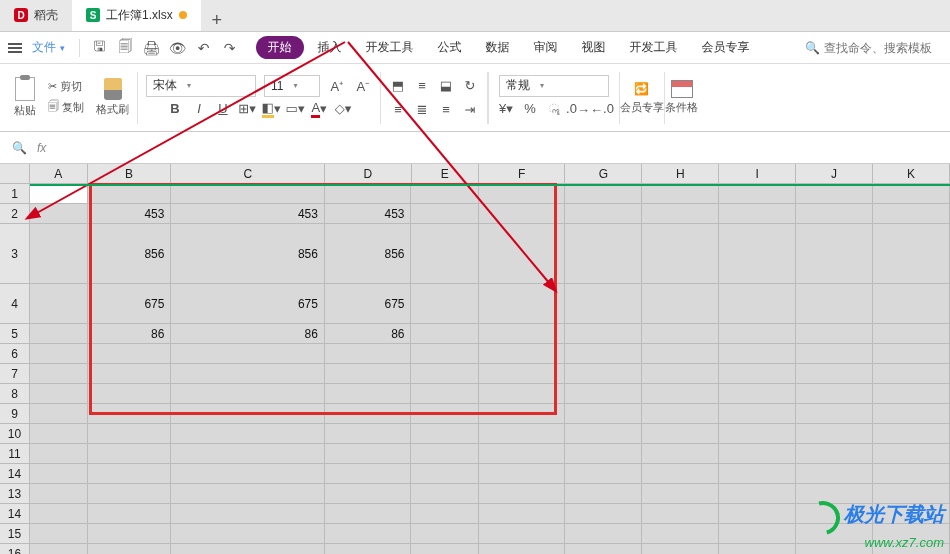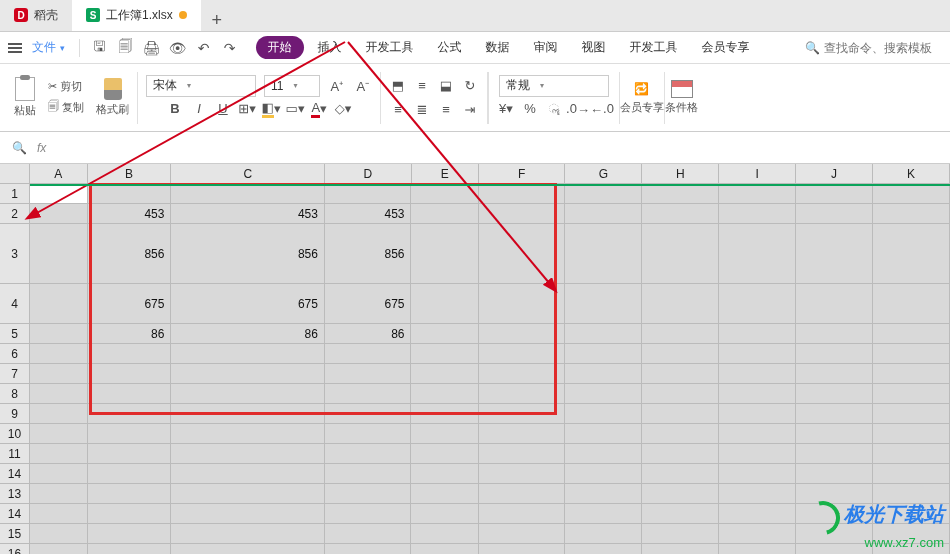--- a/index.html
+++ b/index.html
@@ -50,21 +50,21 @@
 .rowhead{position:absolute;left:0;top:20px;width:30px;}
 .rh{border-right:1px solid #bbb;border-bottom:1px solid #bbb;background:#e5e5e5;display:flex;align-items:center;justify-content:center;font-size:12px;color:#222;}
 .cells{position:absolute;left:30px;top:20px;right:0;}
 .row{display:flex;}
 .cell{border-right:1px solid #bbb;border-bottom:1px solid #bbb;background:#d9d9d9;display:flex;align-items:center;justify-content:flex-end;padding-right:6px;font-size:12px;color:#111;}
 .cell.a1{background:#fff;}
 .redbox{position:absolute;border:3px solid #e02b2b;pointer-events:none;}
 .arrow{position:absolute;pointer-events:none;}
 .watermark{position:absolute;right:6px;bottom:4px;text-align:right;}
 .watermark .t1{font-size:20px;font-weight:bold;color:#2a7eea;font-style:italic;}
-.watermark .t2{font-size:13px;color:#18b24a;}
+.watermark .t2{font-size:13px;color:#18b24a;font-style:italic;}
 .wm-swoosh{width:34px;height:34px;border:4px solid #18b24a;border-left-color:transparent;border-bottom-color:transparent;border-radius:50%;transform:rotate(30deg);display:inline-block;vertical-align:middle;margin-right:4px;}
 .brush-ic{width:18px;height:22px;background:linear-gradient(#eac06a,#eac06a) top/100% 55% no-repeat,#888;border-radius:2px 2px 3px 3px;}
 .paste-ic{width:20px;height:24px;border:1px solid #aaa;background:#fff;position:relative;}
 .paste-ic::before{content:"";position:absolute;top:-3px;left:4px;width:10px;height:5px;background:#888;border-radius:2px;}
 .merge-ic{width:24px;height:20px;border:1px solid #888;position:relative;}
 .merge-ic::after{content:"";position:absolute;left:4px;top:7px;width:14px;height:4px;background:#5b8def;}
 .wrap-ic{width:24px;height:20px;border:1px solid #888;background:repeating-linear-gradient(#888,#888 1px,transparent 1px,transparent 4px);}
 .fmtcell-ic{width:22px;height:18px;border:1px solid #888;background:linear-gradient(#e06a6a,#e06a6a) top/100% 40% no-repeat,#fff;}
 .convert-ic{width:22px;height:18px;display:flex;align-items:center;justify-content:center;}
 </style>

